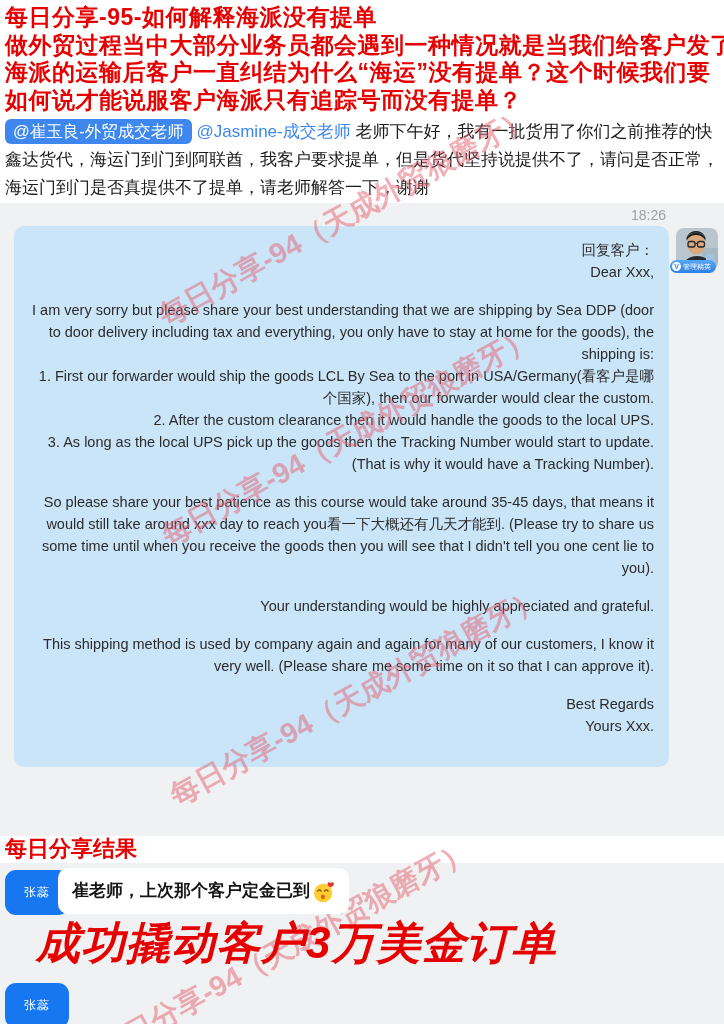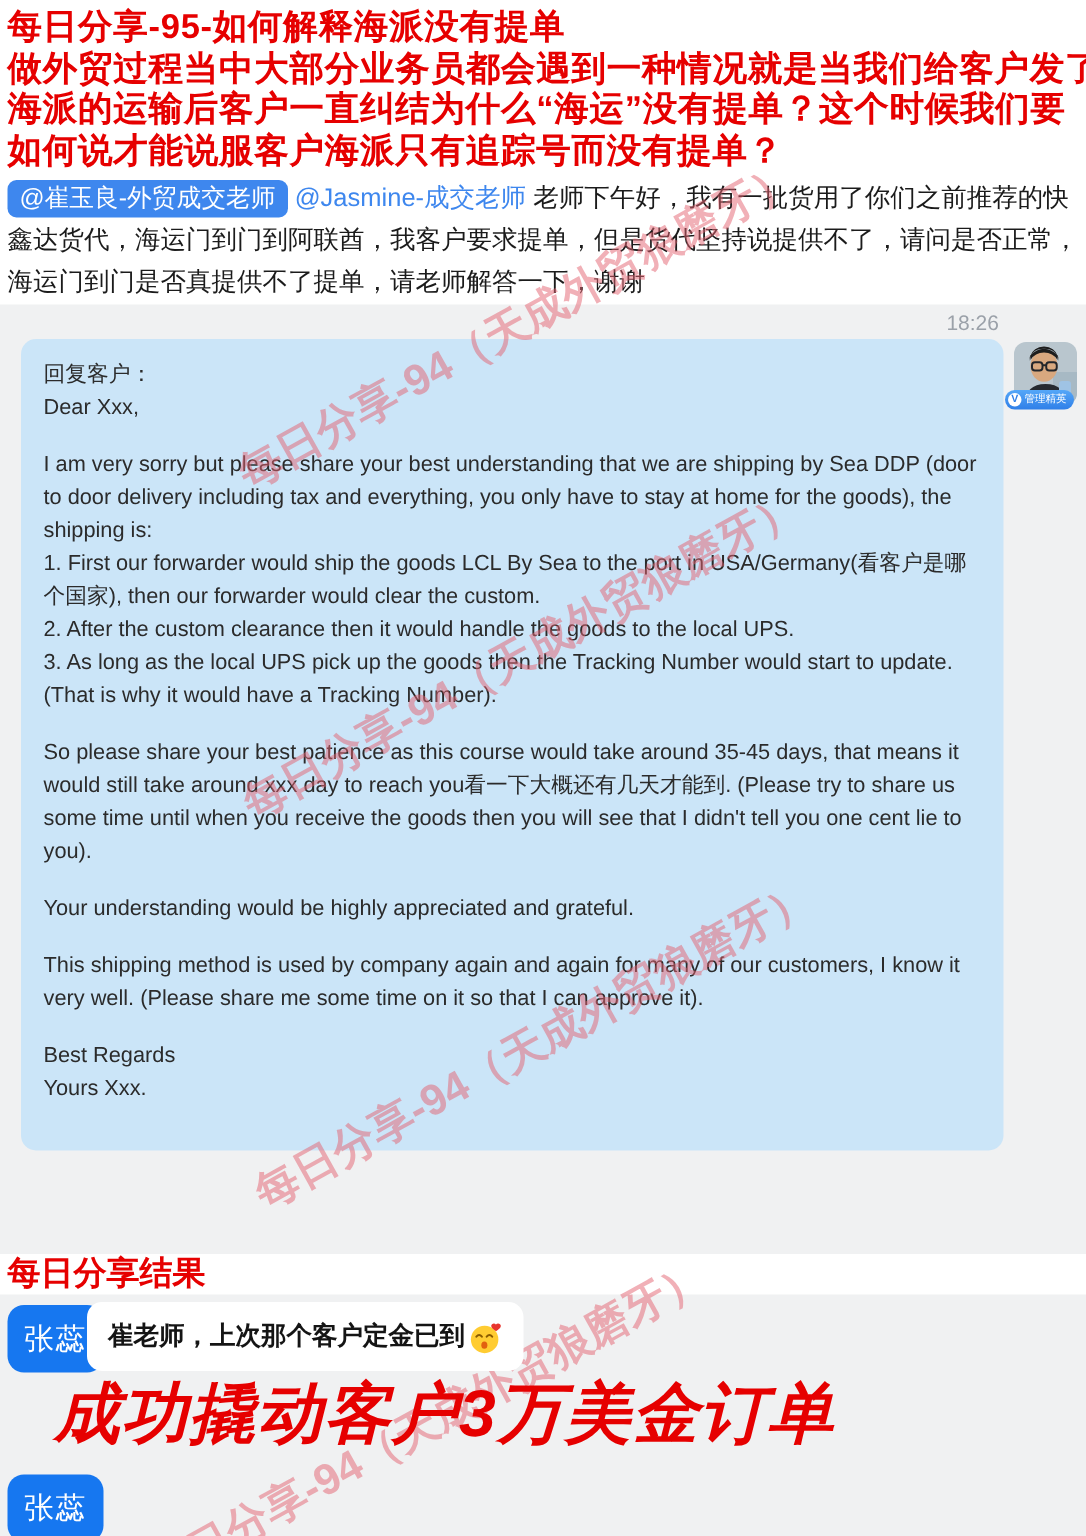--- a/index.html
+++ b/index.html
@@ -26,21 +26,21 @@
   }
   .mention-link{color:var(--blue);}
   
   .chat1{position:absolute;left:0;top:203px;width:724px;height:633px;background:var(--chatbg);}
   .timestamp{position:absolute;top:4px;right:58px;color:#9ba1a9;font-size:14px;z-index:10;}
   .reply-bubble{
     position:absolute;left:14px;top:23px;width:625px;
     background:var(--bubble);border-radius:10px;padding:13px 15px;
     color:#2b2b2b;font-size:14.5px;line-height:22px;z-index:10;
   }
-  .reply-bubble .para{white-space:pre-wrap;margin:0 0 16px 0;}
+  .reply-bubble .para{white-space:pre-wrap;margin:0 0 16px 0;text-align:right;}
   .reply-bubble .para:last-child{margin-bottom:17px;}
   .teacher-avatar{position:absolute;left:676px;top:25px;width:42px;height:42px;z-index:10;}
   .teacher-avatar .photo{width:42px;height:42px;border-radius:8px;overflow:hidden;display:block;}
   .avatar-badge{
     position:absolute;left:-6px;bottom:-3px;height:13px;
     background:linear-gradient(180deg,#55a7f8,#2f7fe8);
     border-radius:7px;display:flex;align-items:center;gap:2px;
     padding:0 5px 0 2px;white-space:nowrap;
   }
   .avatar-badge .v-circle{
@@ -52,21 +52,21 @@
   .result-strip{position:absolute;left:0;top:836px;width:724px;height:27px;background:#ffffff;}
   .result-label{
     position:absolute;left:5px;top:0;color:var(--red);
     font-size:22px;font-weight:700;line-height:26px;white-space:nowrap;z-index:10;
   }
   
   .chat2{position:absolute;left:0;top:863px;width:724px;height:161px;background:var(--chatbg);}
   .sender-avatar{
     position:absolute;left:5px;width:64px;height:45px;border-radius:11px;
     background:var(--avblue);color:#ffffff;display:flex;align-items:center;justify-content:center;
-    font-size:20px;letter-spacing:1px;z-index:10;
+    font-size:12px;letter-spacing:1px;z-index:10;
   }
   .sender-avatar.row1{top:7px;}
   .sender-avatar.row2{top:120px;}
   .msg-bubble{
     position:absolute;left:58px;background:#ffffff;border-radius:10px;
     padding:11px 14px;color:#141414;font-size:17px;line-height:24px;
     display:inline-flex;align-items:flex-end;gap:3px;white-space:nowrap;z-index:10;font-weight:bold;
   }
   .msg-bubble.row1{top:5px;}
   .msg-bubble.row2{top:115px;}

